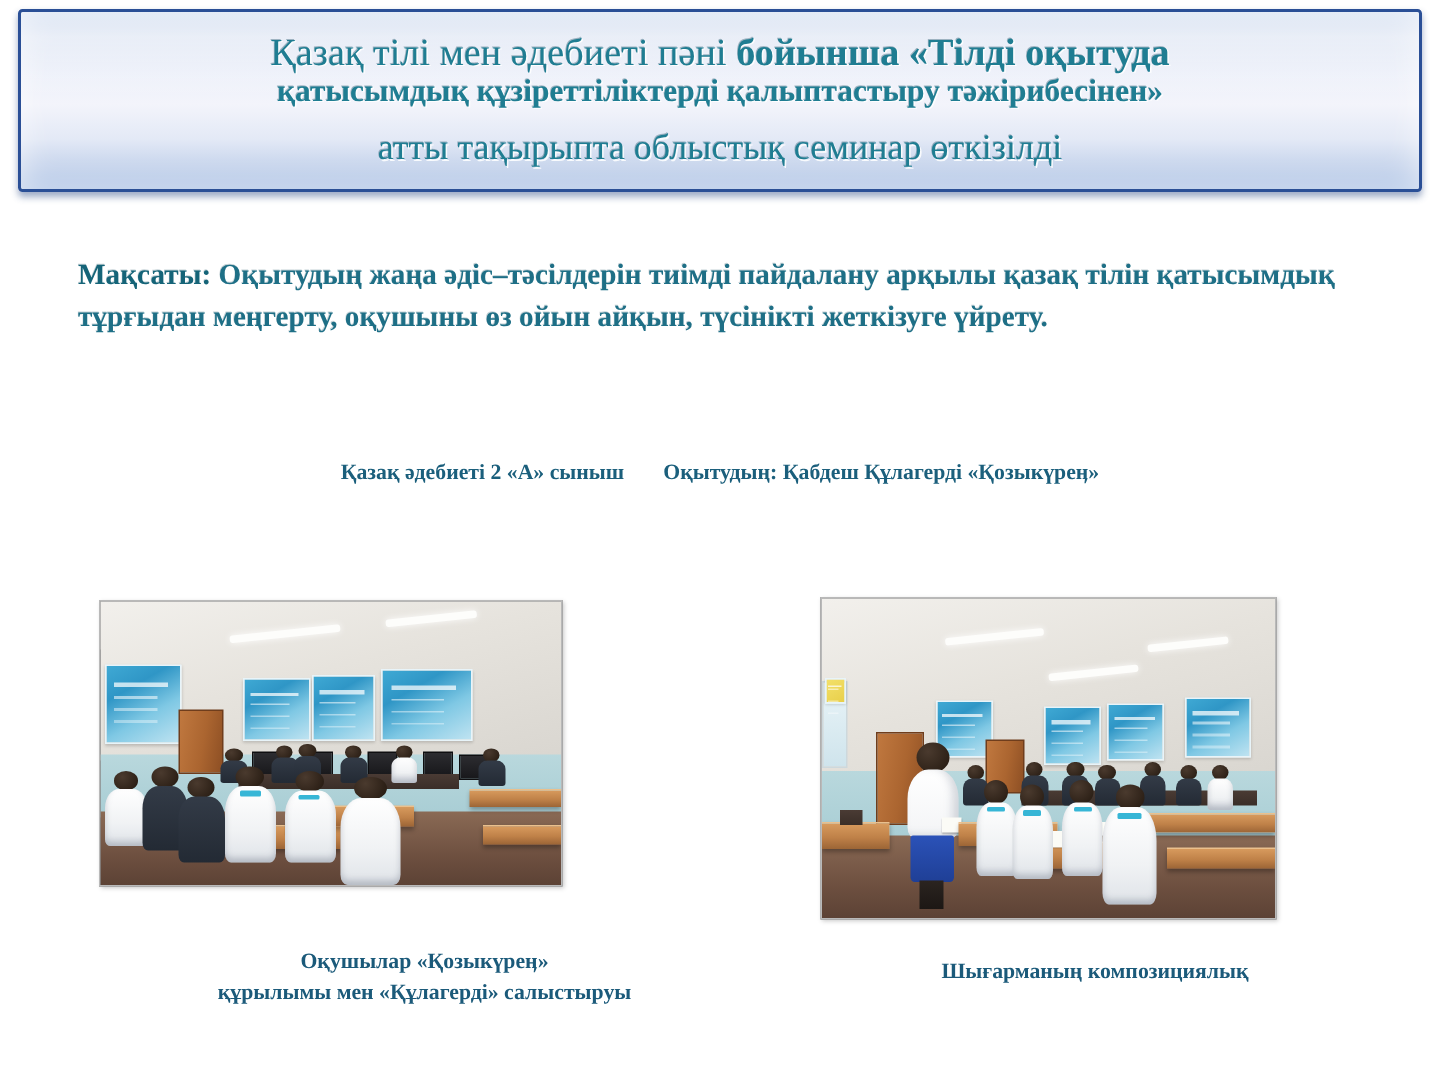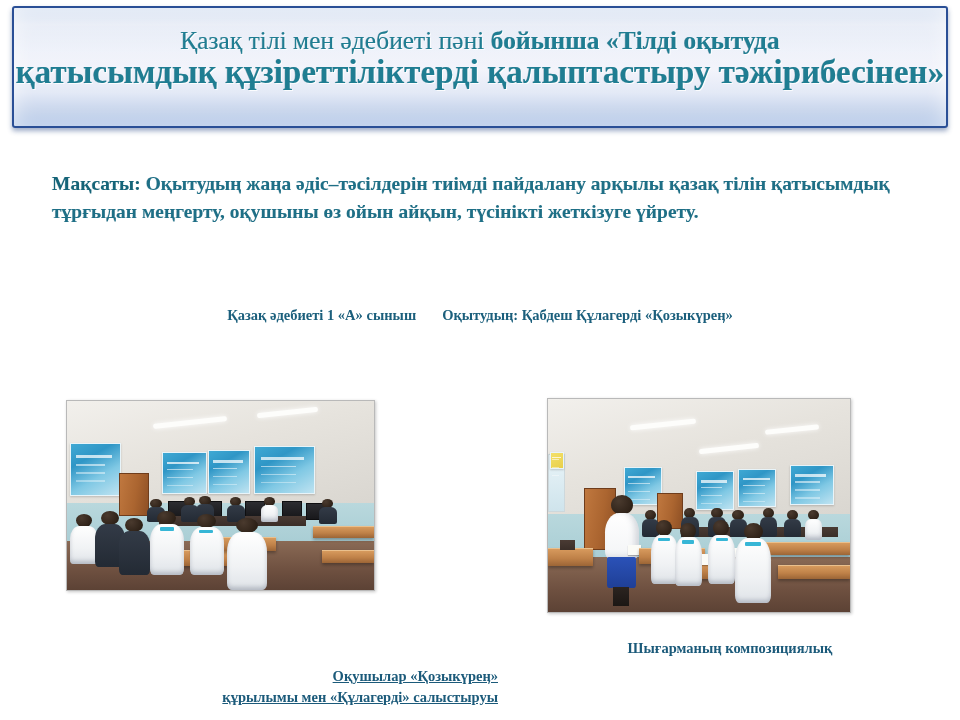--- a/index.html
+++ b/index.html
@@ -54,21 +54,21 @@
     z-index: 2;
     text-align: left;
     line-height: 1.02;
     white-space: nowrap;
     color: #1f7d92;
     text-shadow:
       1px 1px 0 rgba(255,255,255,0.85),
       -0.5px -0.5px 0 rgba(18,70,92,0.35);
   }
   .bl1 { font-size: 25.5px; margin-bottom: 2px; }
-  .bl2 { font-size: 33px; font-weight: bold; margin-bottom: 16px; }
+  .bl2 { font-size: 21px; font-weight: bold; margin-bottom: 16px; }
   .bl3 { font-size: 24px; }
   .b-strong { font-weight: bold; }
 
   
   #goal {
     position: absolute;
     left: 52px;
     top: 170px;
     width: 856px;
     text-align: left;
@@ -205,40 +205,41 @@
   
   .caption {
     position: absolute;
     color: #1b5a7a;
     font-weight: bold;
     font-size: 14.5px;
     line-height: 1.42;
     text-shadow: 0.6px 0.6px 0 rgba(255,255,255,0.85);
     white-space: pre-line;
   }
-  #caption-left  { left: 68px;  top: 666px; width: 430px; text-align: right; text-decoration: underline; }
+  #caption-left  { left: 68px;  top: 631px; width: 430px; text-align: center; }
   #caption-right { left: 560px; top: 638px; width: 340px; text-align: center; }
 </style>
 </head>
 <body>
 
 <div id="banner">
   <div class="banner-line bl1">
     <span>Қазақ тілі мен әдебиеті пәні </span><span class="b-strong">бойынша  «Тілді оқытуда</span>
   </div>
   <div class="banner-line bl2">қатысымдық құзіреттіліктерді  қалыптастыру тәжірибесінен»</div>
+  <div class="banner-line bl3">атты тақырыпта облыстық семинар өткізілді</div>
 </div>
 
 <div id="goal">
   <span class="goal-label">Мақсаты:</span><span> Оқытудың жаңа әдіс–тәсілдерін тиімді пайдалану арқылы қазақ тілін қатысымдық тұрғыдан меңгерту,  оқушыны өз ойын айқын, түсінікті жеткізуге үйрету.</span>
 </div>
 
 <div id="meta">
   <div class="meta-row-1">
-    <span>Қазақ әдебиеті 1 «А» сыныш</span><span class="meta-gap"></span><span>Оқытудың:</span><span> Қабдеш Құлагерді  «Қозыкүреӊ»</span>
+    <span>Қазақ әдебиеті 2 «А» сыныш</span><span class="meta-gap"></span><span>Оқытудың:</span><span> Қабдеш Құлагерді  «Қозыкүреӊ»</span>
   </div>
 </div>
 
 <div class="photo" id="photo-left" title="Classroom with students seated at desks working in groups, blue information posters on the wall">
   <div class="scene">
     <div class="ceiling"></div>
     <div class="wall-upper"></div>
     <div class="wall-lower"></div>
     <div class="floor"></div>
 

